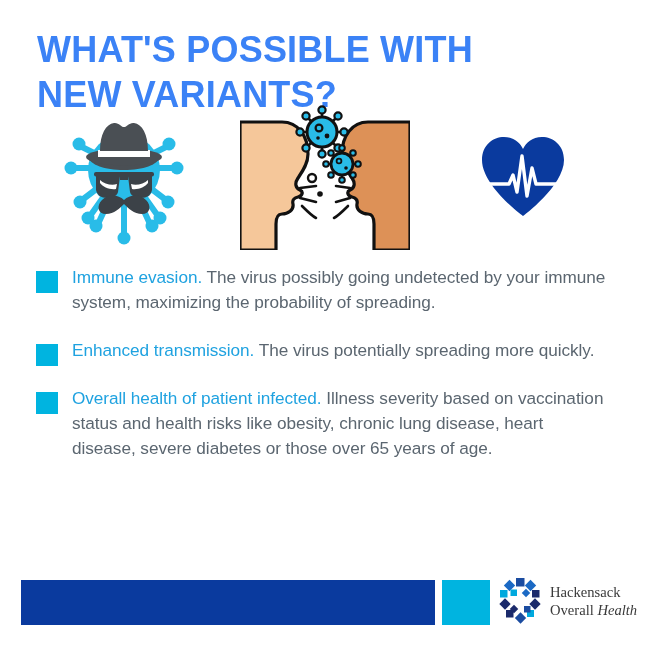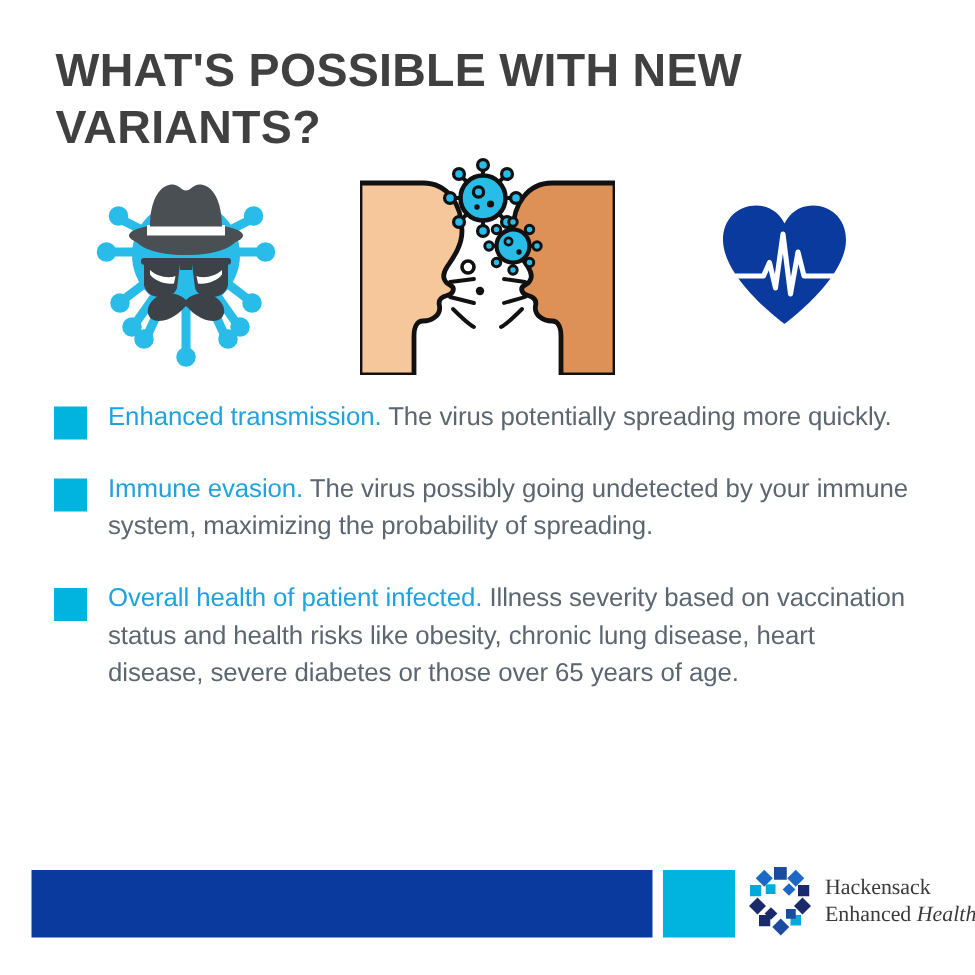--- a/index.html
+++ b/index.html
@@ -15,24 +15,24 @@
     font-family: "Liberation Sans", sans-serif;
     -webkit-font-smoothing: antialiased;
   }
 
   
   .title {
     position: absolute;
     left: 37px;
     top: 28px;
     width: 470px;
-    font-size: 31px;
+    font-size: 36px;
     line-height: 1.24;
     font-weight: bold;
-    color: #404040;
+    color: #3b82f6;
     letter-spacing: 0.2px;
     text-transform: uppercase;
   }
 
   
   .illos {
     position: absolute;
     left: 0;
     top: 100px;
     width: 650px;
@@ -261,26 +261,26 @@
       <path d="M45 82 C45 82 4 52 4 26 C4 11 15 3 26 3 C36 3 42 9 45 15 C48 9 54 3 64 3 C75 3 86 11 86 26 C86 52 45 82 45 82 Z" fill="#0A3A9E"></path>
       <path d="M9 50 L31 50 L35 41 L39 58 L44 22 L49 62 L54 34 L58 50 L81 50" fill="none" stroke="#FFFFFF" stroke-width="3.4" stroke-linejoin="round" stroke-linecap="round"></path>
     </svg>
   </div>
 </div>
 
 <div class="bullets">
 
   <div class="bullet">
     <span class="bullet-square"></span>
-    <span class="bullet-text"><span class="bullet-lead">Enhanced transmission.</span><span> The virus potentially spreading more quickly.</span></span>
+    <span class="bullet-text"><span class="bullet-lead">Immune evasion.</span><span> The virus possibly going undetected by your immune system, maximizing the probability of spreading.</span></span>
   </div>
 
   <div class="bullet">
     <span class="bullet-square"></span>
-    <span class="bullet-text"><span class="bullet-lead">Immune evasion.</span><span> The virus possibly going undetected by your immune system, maximizing the probability of spreading.</span></span>
+    <span class="bullet-text"><span class="bullet-lead">Enhanced transmission.</span><span> The virus potentially spreading more quickly.</span></span>
   </div>
 
   <div class="bullet" style="">
     <span class="bullet-square"></span>
     <span class="bullet-text"><span class="bullet-lead">Overall health of patient infected.</span><span> Illness severity based on vaccination status and health risks like obesity, chronic lung disease, heart disease, severe diabetes or those over 65 years of age.</span></span>
   </div>
 
 </div>
 
 <div class="footer">
@@ -329,16 +329,16 @@
       </g>
       <g fill="#1B4CA0">
         <rect x="27" y="29" width="6.5" height="6.5"></rect>
       </g>
       <g fill="#1B2A6B">
         <rect x="14" y="29" width="6" height="6" transform="rotate(45 17 32)"></rect>
       </g>
     </svg>
     <div class="logo-text">
       <div>Hackensack</div>
-      <div><span>Enhanced </span><span class="health">Health</span></div>
+      <div><span>Overall </span><span class="health">Health</span></div>
     </div>
   </div>
 </div>
 
 </body></html>

